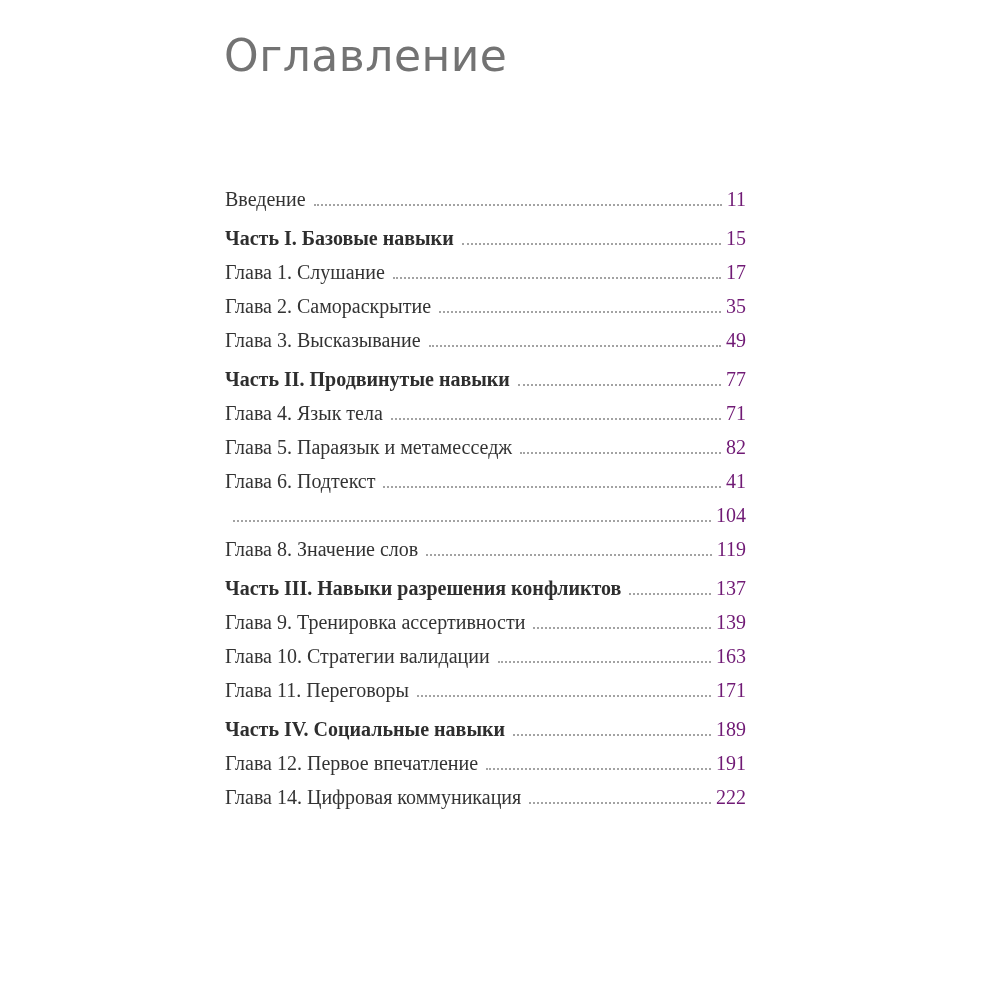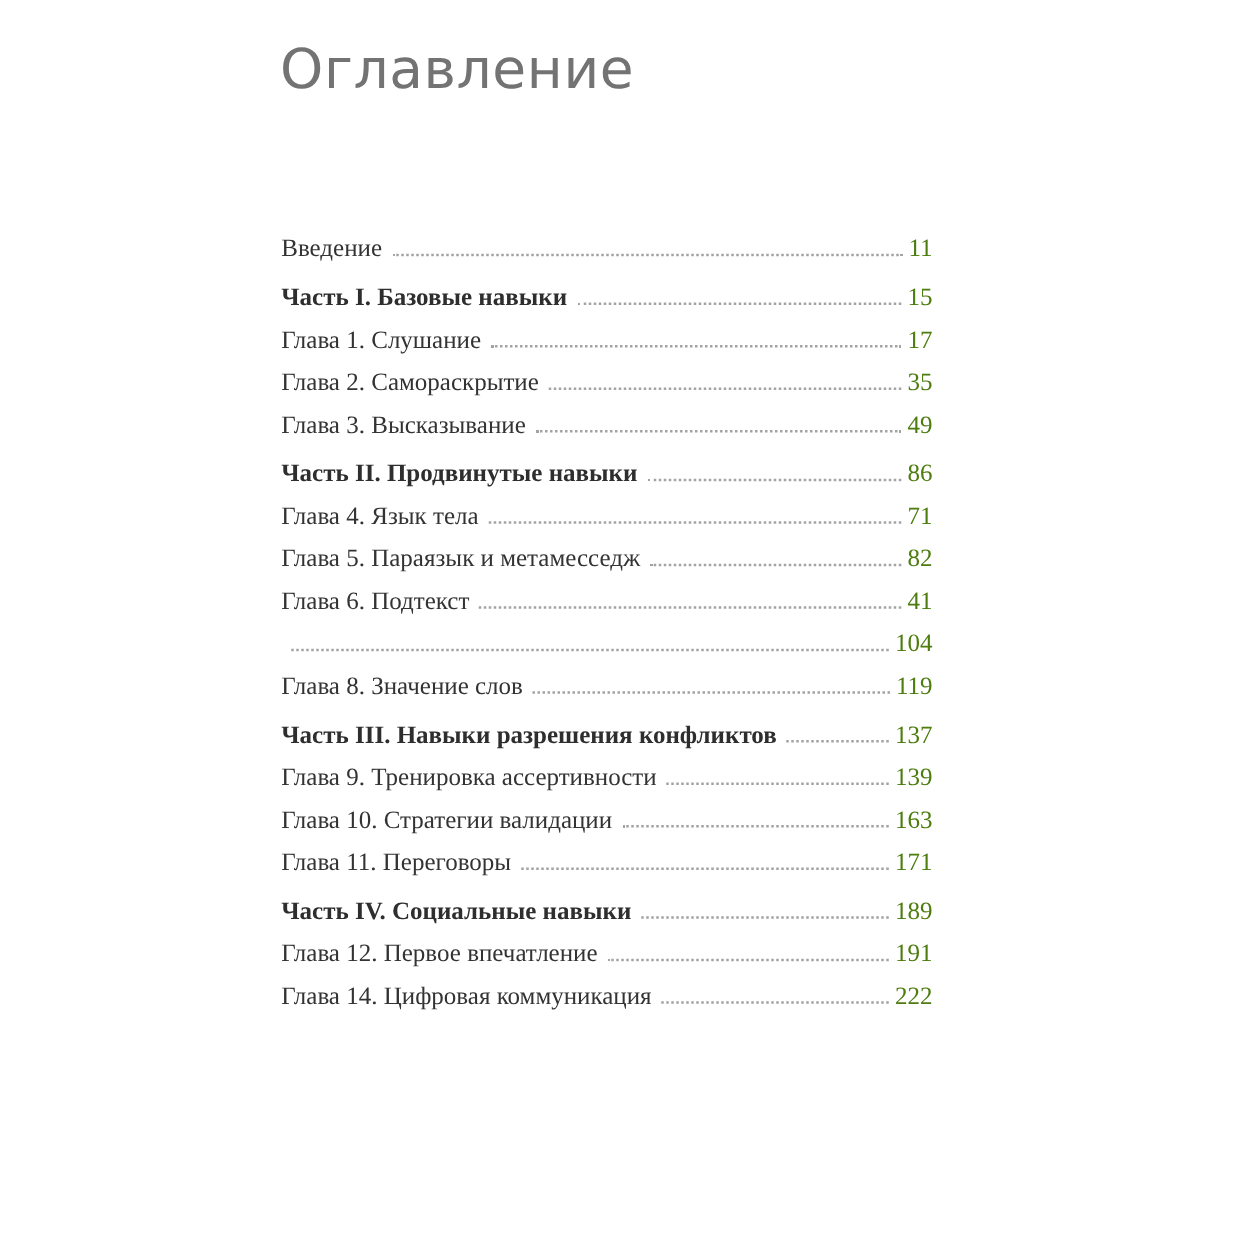--- a/index.html
+++ b/index.html
@@ -48,21 +48,21 @@
   .dot-leader {
     flex: 1 1 auto;
     min-width: 12px;
     height: 2px;
     border-bottom: 2px dotted #a3a3a3;
     margin: 0 5px 0 8px;
   }
   .page-num {
     flex: 0 0 auto;
     text-align: right;
-    color: #4d7c0f;
+    color: #701a75;
     font-weight: 400;
   }
 </style>
 </head>
 <body>
 
 <div class="page">
   <h1 class="page-title">Оглавление</h1>
 
   <div class="toc-list">
@@ -87,21 +87,21 @@
         <span class="page-num">35</span>
       </div>
       <div class="toc-row">
         <span class="entry-label">Глава 3. Высказывание</span>
         <span class="dot-leader"></span>
         <span class="page-num">49</span>
       </div>
       <div class="toc-row section-heading">
         <span class="entry-label">Часть II. Продвинутые навыки</span>
         <span class="dot-leader"></span>
-        <span class="page-num">86</span>
+        <span class="page-num">77</span>
       </div>
       <div class="toc-row">
         <span class="entry-label">Глава 4. Язык тела</span>
         <span class="dot-leader"></span>
         <span class="page-num">71</span>
       </div>
       <div class="toc-row">
         <span class="entry-label">Глава 5. Параязык и метамесседж</span>
         <span class="dot-leader"></span>
         <span class="page-num">82</span>

